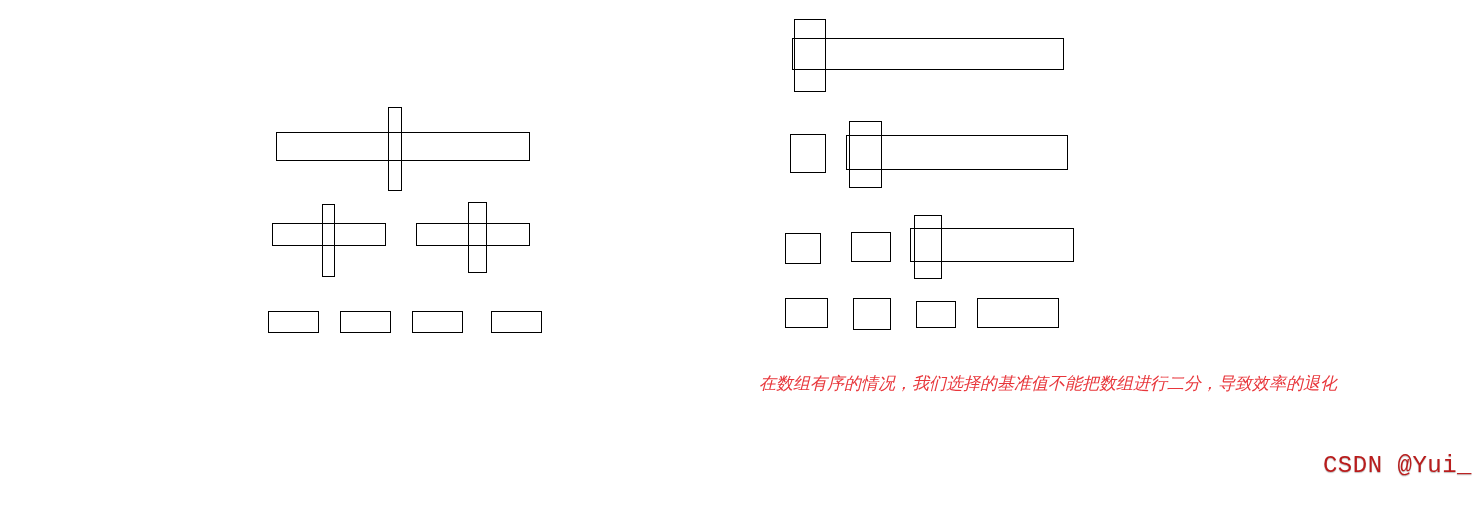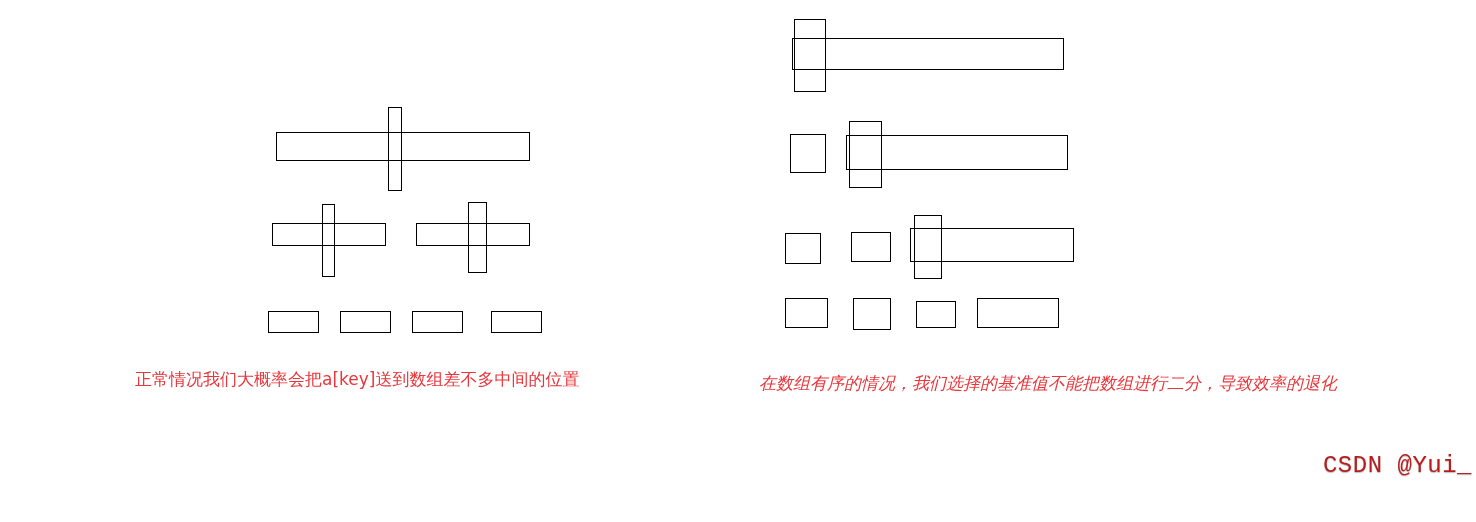--- a/index.html
+++ b/index.html
@@ -39,17 +39,16 @@
       <div class="box" style="left: 785px; top: 233px; width: 36px; height: 31px; border-color: rgb(0, 0, 0);"></div>
       <div class="box" style="left: 851px; top: 232px; width: 40px; height: 30px; border-color: rgb(0, 0, 0);"></div>
       <div class="box" style="left: 910px; top: 228px; width: 164px; height: 34px; border-color: rgb(0, 0, 0);"></div>
       <div class="box" style="left: 914px; top: 215px; width: 28px; height: 64px; border-color: rgb(0, 0, 0);"></div>
       <div class="box" style="left: 785px; top: 298px; width: 43px; height: 30px; border-color: rgb(0, 0, 0);"></div>
       <div class="box" style="left: 853px; top: 298px; width: 38px; height: 32px; border-color: rgb(0, 0, 0);"></div>
       <div class="box" style="left: 916px; top: 301px; width: 40px; height: 27px; border-color: rgb(0, 0, 0);"></div>
       <div class="box" style="left: 977px; top: 298px; width: 82px; height: 30px; border-color: rgb(0, 0, 0);"></div>
     </div>
 
-  <div id="caption-left" class="caption" style="color: rgb(232, 54, 59);">正常情况我们大概率会把a[key]送到数组差不多中间的位置</div>
   <div id="caption-right" class="caption" style="color: rgb(232, 54, 59); font-style: italic;">在数组有序的情况，我们选择的基准值不能把数组进行二分，导致效率的退化</div>
 
   <div class="watermark">CSDN @Yui_</div>
 </div>
 
 </body></html>

